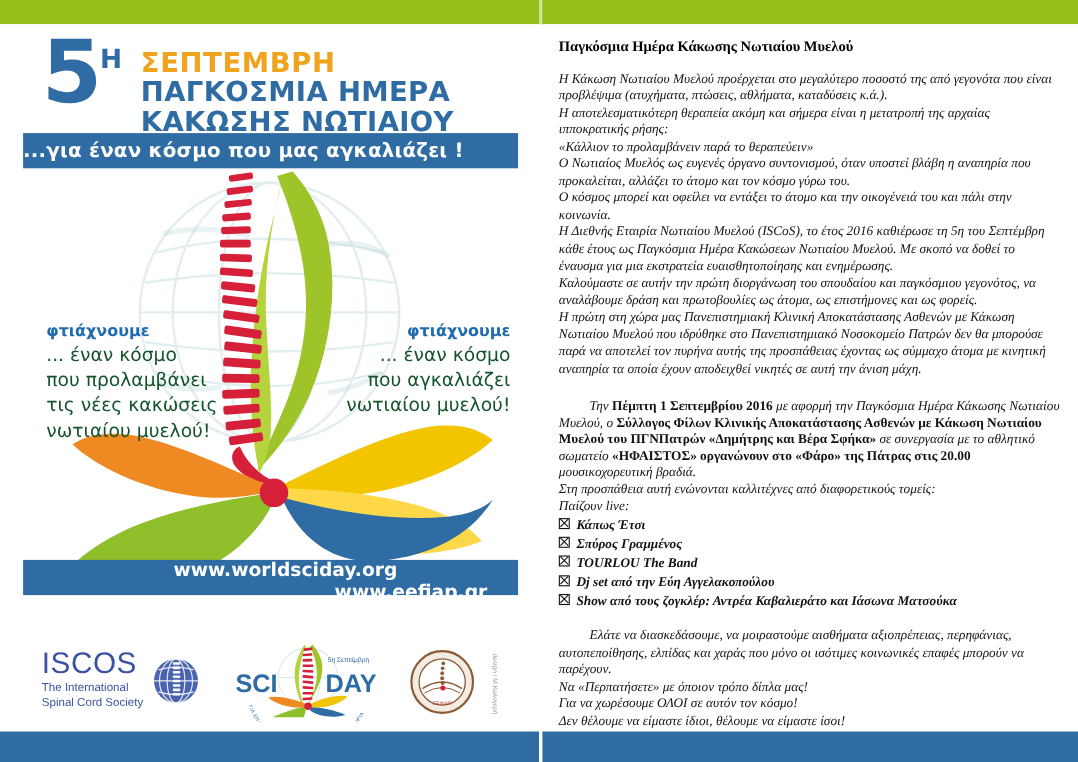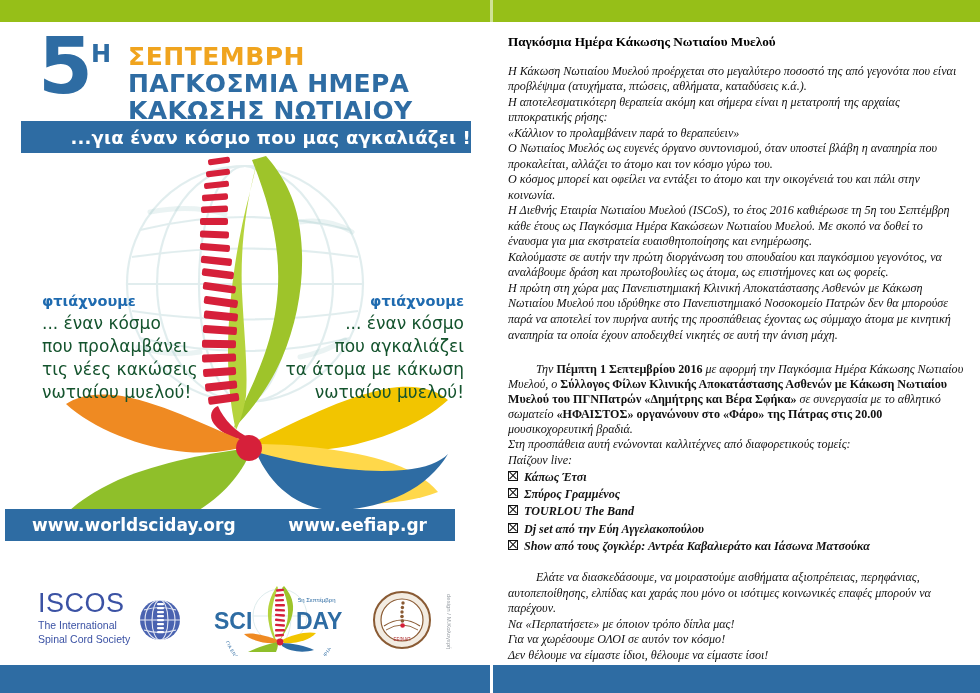--- a/index.html
+++ b/index.html
@@ -104,21 +104,21 @@
 
   .tagline-band {
     position: absolute;
     left: 21px;
     top: 99px;
     width: 450px;
     height: 32px;
     background: #2e6ca3;
     display: flex;
     align-items: center;
-    justify-content: flex-end;
+    justify-content: flex-start;
   }
   .tagline-band span {
     font-family: "DejaVu Sans", sans-serif;
     font-weight: bold;
     font-size: 18px;
     color: #ffffff;
     letter-spacing: 0.2px;
   }
 
   
@@ -150,27 +150,28 @@
     font-size: 17px;
     font-weight: normal;
     color: #14532d;
   }
   .slogan-left  { left: 42px;  top: 270px; text-align: left; }
   .slogan-right { right: 26px; top: 270px; text-align: right; }
 
   
   .url-band {
     position: absolute;
-    left: 5px;
+    left: 21px;
     top: 487px;
     width: 450px;
     height: 32px;
     background: #2e6ca3;
     display: flex;
     align-items: center;
+    flex-direction: column;
   }
   .url-band .u1 {
     font-family: "DejaVu Sans", sans-serif;
     font-weight: bold;
     font-size: 17px;
     color: #ffffff;
     margin-left: 27px;
   }
   .url-band .u2 {
     font-family: "DejaVu Sans", sans-serif;
@@ -426,21 +427,20 @@
       <span class="sl-line">... έναν κόσμο</span>
       <span class="sl-line">που προλαμβάνει</span>
       <span class="sl-line">τις νέες κακώσεις</span>
       <span class="sl-line">νωτιαίου μυελού!</span>
     </div>
 
     <div class="slogan slogan-right">
       <span class="sl-head">φτιάχνουμε</span>
       <span class="sl-line">... έναν κόσμο</span>
       <span class="sl-line">που αγκαλιάζει</span>
-      <span class="sl-line">τα άτομα με κάκωση</span>
       <span class="sl-line">νωτιαίου μυελού!</span>
     </div>
 
     <div class="url-band">
       <span class="u1">www.worldsciday.org</span>
       <span class="u2">www.eefiap.gr</span>
     </div>
 
     <div class="logos">
 

